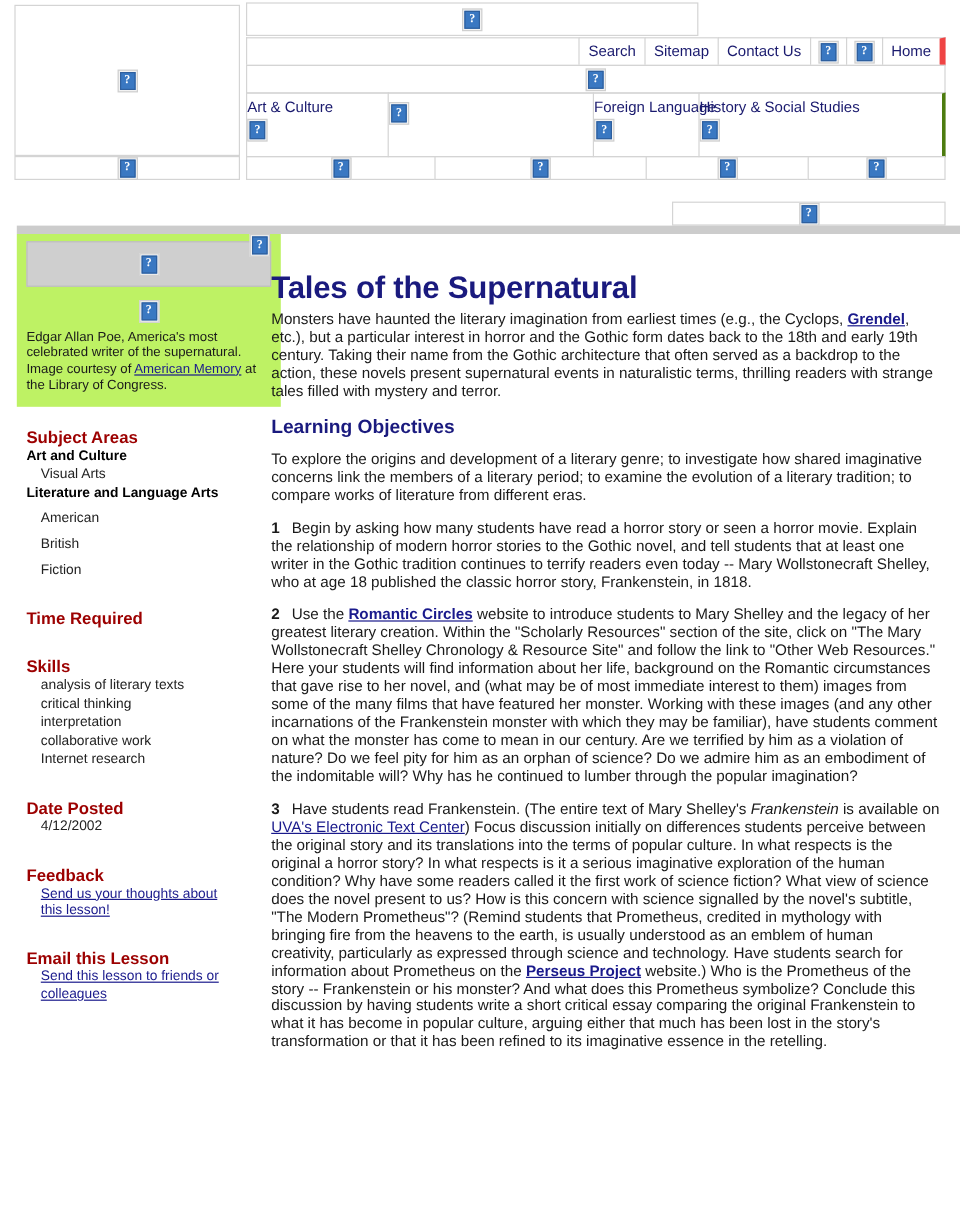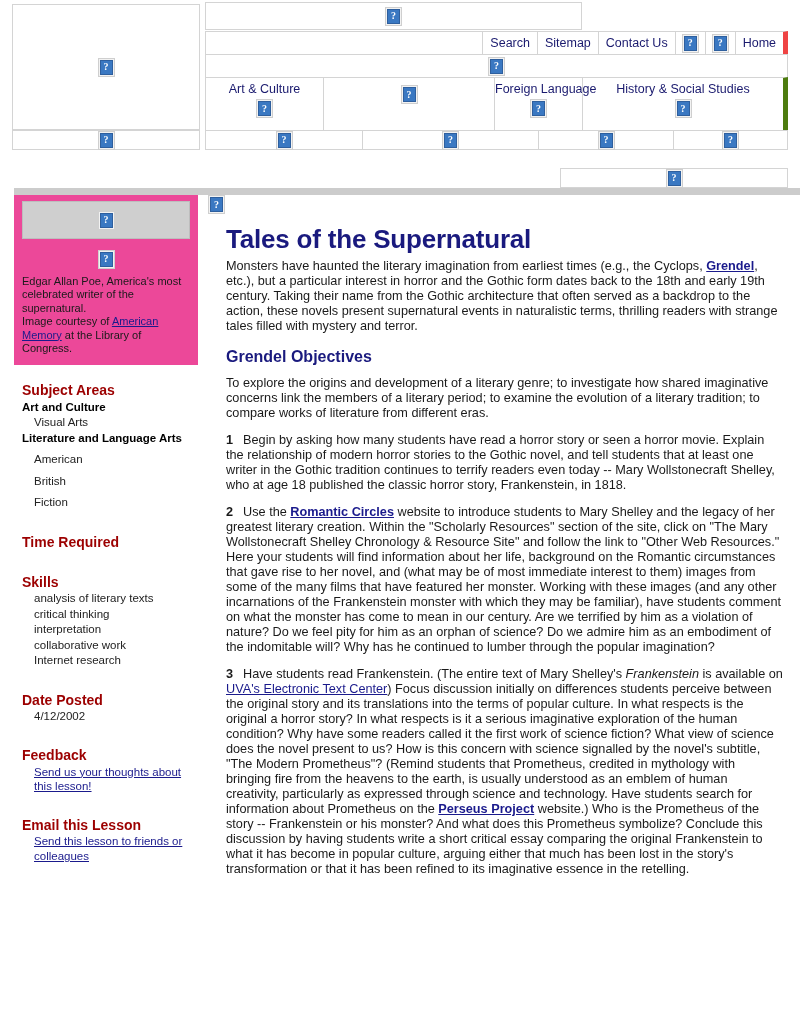--- a/index.html
+++ b/index.html
@@ -114,27 +114,27 @@
     position: absolute;
     left: 205px; top: 77px;
     width: 583px; height: 54px;
     display: flex;
     align-items: stretch;
   }
   .subjcell {
     border: 1px solid #d4d4d4;
     border-right: none;
     box-sizing: border-box;
-    text-align: center;
+    text-align: left;
     font-size: 12.5px;
     color: #1a1a6e;
     padding-top: 4px;
     white-space: nowrap;
   }
-  .subjcell:last-child { border-right: 5px solid #4d7c0f; }
+  .subjcell:last-child { border-right: 3px solid #4d7c0f; }
   .subjcell .lbl { display: block; }
   .subjcell .ph { display: block; margin-top: 3px; }
 
   #bottomnav-row {
     position: absolute;
     left: 205px; top: 130px;
     width: 583px; height: 20px;
     display: flex;
     align-items: stretch;
   }
@@ -165,24 +165,24 @@
     background: #cccccc;
   }
 
   
   #sidebar {
     position: absolute;
     left: 14px; top: 195px;
     width: 188px;
   }
   #sidebar-photo-box {
-    background: #ec4899;
+    background: #bef264;
     padding: 6px 8px 10px 8px;
     box-sizing: border-box;
-    width: 184px;
+    width: 220px;
   }
   #photo-frame {
     background: #cfcfcf;
     border: 1px solid #bdbdbd;
     height: 36px;
     display: flex; align-items: center; justify-content: center;
     margin-bottom: 10px;
   }
   #photo-frame2 {
     height: 20px;
@@ -396,21 +396,21 @@
 
   <div id="main-topicon">
     <span class="bi-wrap"><span class="brokenimg"></span></span>
   </div>
 
   <h1 id="page-title">Tales of the Supernatural</h1>
 
 
   <p class="para"><span>Monsters have haunted the literary imagination from earliest times (e.g., the Cyclops, </span><a class="bold" href="#">Grendel</a><span>, etc.), but a particular interest in horror and the Gothic form dates back to the 18th and early 19th century. Taking their name from the Gothic architecture that often served as a backdrop to the action, these novels present supernatural events in naturalistic terms, thrilling readers with strange tales filled with mystery and terror.</span></p>
 
-  <h2 class="sec-head">Grendel Objectives</h2>
+  <h2 class="sec-head">Learning Objectives</h2>
 
   <p class="para">To explore the origins and development of a literary genre; to investigate how shared imaginative concerns link the members of a literary period; to examine the evolution of a literary tradition; to compare works of literature from different eras.</p>
 
   <p class="para"><span class="num">1</span><span class="num-gap"></span><span>Begin by asking how many students have read a horror story or seen a horror movie. Explain the relationship of modern horror stories to the Gothic novel, and tell students that at least one writer in the Gothic tradition continues to terrify readers even today -- Mary Wollstonecraft Shelley, who at age 18 published the classic horror story, Frankenstein, in 1818.</span></p>
 
   <p class="para"><span class="num">2</span><span class="num-gap"></span><span>Use the </span><a class="bold" href="#">Romantic Circles</a><span> website to introduce students to Mary Shelley and the legacy of her greatest literary creation. Within the "Scholarly Resources" section of the site, click on "The Mary Wollstonecraft Shelley Chronology &amp; Resource Site" and follow the link to "Other Web Resources." Here your students will find information about her life, background on the Romantic circumstances that gave rise to her novel, and (what may be of most immediate interest to them) images from some of the many films that have featured her monster. Working with these images (and any other incarnations of the Frankenstein monster with which they may be familiar), have students comment on what the monster has come to mean in our century. Are we terrified by him as a violation of nature? Do we feel pity for him as an orphan of science? Do we admire him as an embodiment of the indomitable will? Why has he continued to lumber through the popular imagination?</span></p>
 
   <p class="para"><span class="num">3</span><span class="num-gap"></span><span>Have students read Frankenstein. (The entire text of Mary Shelley's </span><span class="ital">Frankenstein</span><span> is available on </span><a href="#">UVA's Electronic Text Center</a><span>) Focus discussion initially on differences students perceive between the original story and its translations into the terms of popular culture. In what respects is the original a horror story? In what respects is it a serious imaginative exploration of the human condition? Why have some readers called it the first work of science fiction? What view of science does the novel present to us? How is this concern with science signalled by the novel's subtitle, "The Modern Prometheus"? (Remind students that Prometheus, credited in mythology with bringing fire from the heavens to the earth, is usually understood as an emblem of human creativity, particularly as expressed through science and technology. Have students search for information about Prometheus on the </span><a class="bold" href="#">Perseus Project</a><span> website.) Who is the Prometheus of the story -- Frankenstein or his monster? And what does this Prometheus symbolize? Conclude this discussion by having students write a short critical essay comparing the original Frankenstein to what it has become in popular culture, arguing either that much has been lost in the story's transformation or that it has been refined to its imaginative essence in the retelling.</span></p>
 </div>
 

